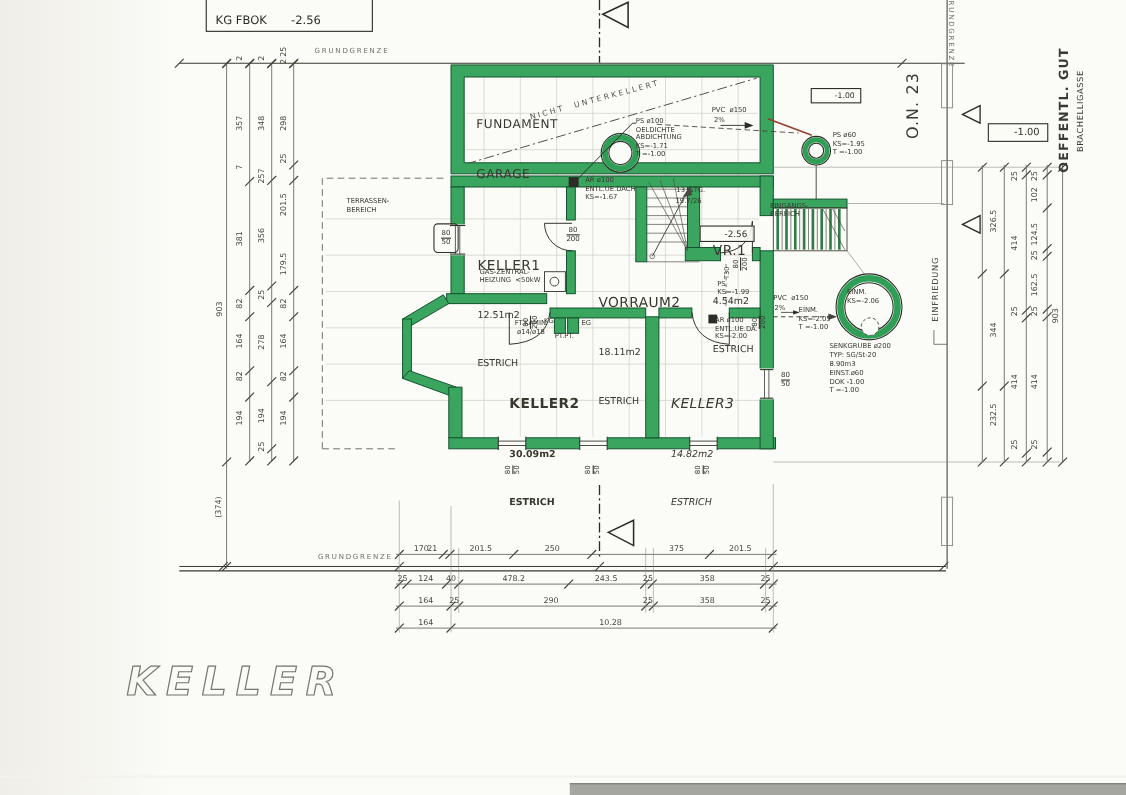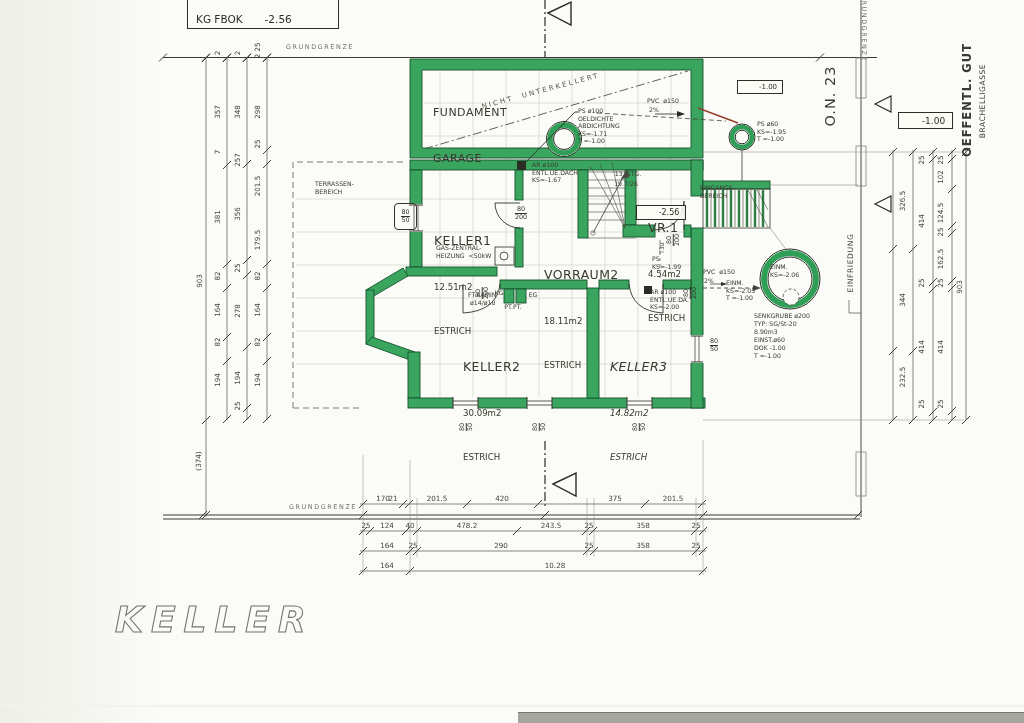--- a/index.html
+++ b/index.html
@@ -366,21 +366,21 @@
   <div class="lbl room" style="left:544px;top:233px;">
     <div class="rname">VORRAUM2</div>
     <div class="rarea">18.11m2</div>
     <div class="rfloor">ESTRICH</div>
   </div>
   <div class="lbl room" style="left:648px;top:145px;margin-top:41px;">
     <div class="rname">VR.1</div>
     <div class="rarea">4.54m2</div>
     <div class="rfloor">ESTRICH</div>
   </div>
-  <div class="lbl room" style="left:463px;top:325px;">
+  <div class="lbl room" style="left:463px;top:325px;font-weight:bold;">
     <div class="rname">KELLER2</div>
     <div class="rarea">30.09m2</div>
     <div class="rfloor">ESTRICH</div>
   </div>
   <div class="lbl room" style="left:610px;top:325px;font-style:italic;">
     <div class="rname">KELLER3</div>
     <div class="rarea">14.82m2</div>
     <div class="rfloor">ESTRICH</div>
   </div>
 
@@ -472,21 +472,21 @@
       <span class="lbl d" style="left: 941px; top: 213px; transform: translate(-50%, -50%) rotate(-90deg);">124.5</span>
       <span class="lbl d" style="left: 941px; top: 232px; transform: translate(-50%, -50%) rotate(-90deg);">25</span>
       <span class="lbl d" style="left: 941px; top: 259px; transform: translate(-50%, -50%) rotate(-90deg);">162.5</span>
       <span class="lbl d" style="left: 941px; top: 283px; transform: translate(-50%, -50%) rotate(-90deg);">25</span>
       <span class="lbl d" style="left: 941px; top: 347px; transform: translate(-50%, -50%) rotate(-90deg);">414</span>
       <span class="lbl d" style="left: 941px; top: 404px; transform: translate(-50%, -50%) rotate(-90deg);">25</span>
       <span class="lbl d" style="left: 960px; top: 287px; transform: translate(-50%, -50%) rotate(-90deg);">903</span>
       <span class="lbl d" style="left: 383px; top: 499px; transform: translate(-50%, -50%);">170</span>
       <span class="lbl d" style="left: 393px; top: 499px; transform: translate(-50%, -50%);">21</span>
       <span class="lbl d" style="left: 437px; top: 499px; transform: translate(-50%, -50%);">201.5</span>
-      <span class="lbl d" style="left: 502px; top: 499px; transform: translate(-50%, -50%);">420</span>
+      <span class="lbl d" style="left: 502px; top: 499px; transform: translate(-50%, -50%);">250</span>
       <span class="lbl d" style="left: 590px; top: 499px; transform: translate(-50%, -50%); margin-left: 25px;">375</span>
       <span class="lbl d" style="left: 673px; top: 499px; transform: translate(-50%, -50%);">201.5</span>
       <span class="lbl d" style="left: 366px; top: 526px; transform: translate(-50%, -50%);">25</span>
       <span class="lbl d" style="left: 387px; top: 526px; transform: translate(-50%, -50%);">124</span>
       <span class="lbl d" style="left: 410px; top: 526px; transform: translate(-50%, -50%);">40</span>
       <span class="lbl d" style="left: 467px; top: 526px; transform: translate(-50%, -50%);">478.2</span>
       <span class="lbl d" style="left: 551px; top: 526px; transform: translate(-50%, -50%);">243.5</span>
       <span class="lbl d" style="left: 589px; top: 526px; transform: translate(-50%, -50%);">25</span>
       <span class="lbl d" style="left: 643px; top: 526px; transform: translate(-50%, -50%);">358</span>
       <span class="lbl d" style="left: 696px; top: 526px; transform: translate(-50%, -50%);">25</span>

